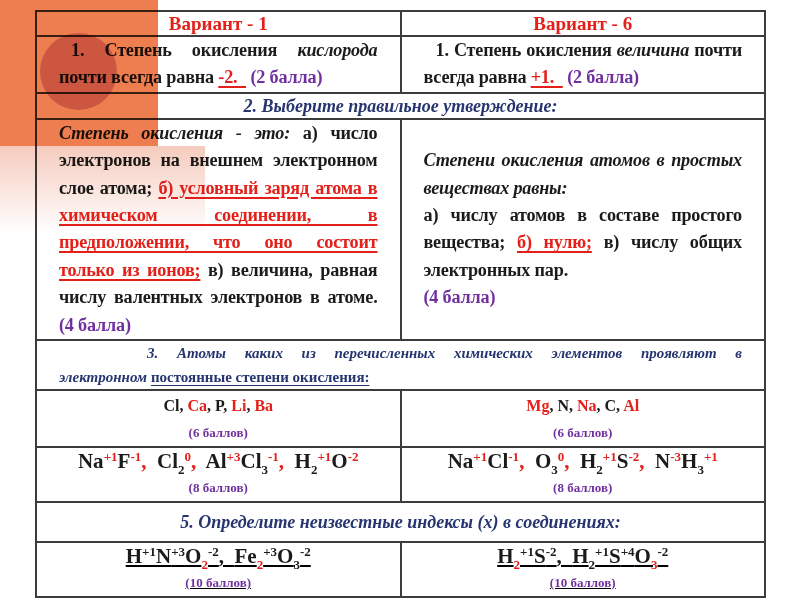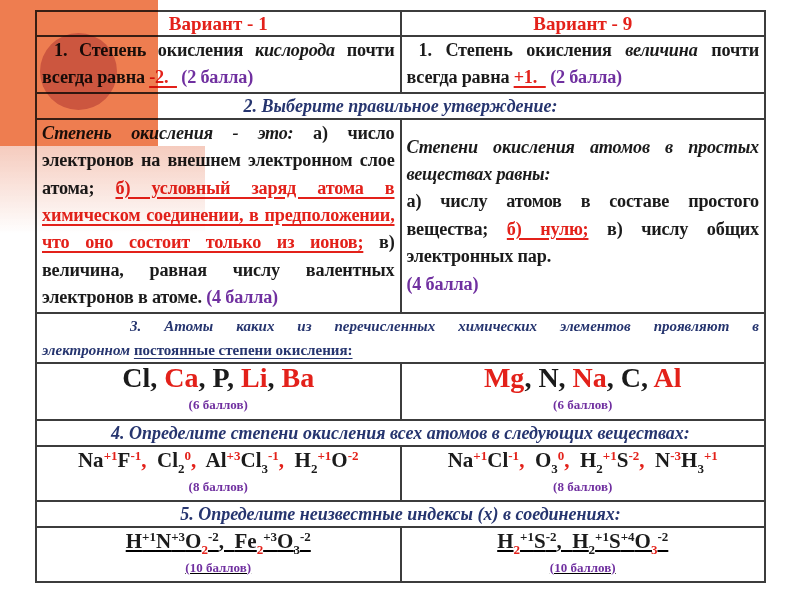--- a/index.html
+++ b/index.html
@@ -1,32 +1,32 @@
 <!DOCTYPE html>
 <html style="--red: #e3211a; --purple: #7030a0; --navy: #26356f; --text: #1b1b1b; --border: #3c3c3c; --deco_orange: #ee7d50; --deco_circle: #dbafc7;"><head>
 <meta charset="utf-8">
 <style>
   html,body{margin:0;padding:0;background:#ffffff;}
   .slide{position:relative;width:800px;height:600px;background:#ffffff;overflow:hidden;
          font-family:"Liberation Serif","DejaVu Serif",serif;font-weight:bold;}
   table.ws{position:absolute;left:35px;top:10px;width:731px;border-collapse:collapse;
            table-layout:fixed;z-index:1;background:#ffffff;}
-  .ws td{border:2px solid var(--border);padding:0 5px;vertical-align:middle;overflow:hidden;}
+  .ws td{border:2px solid var(--border);padding:0 22px;vertical-align:middle;overflow:hidden;}
   tr.r-hdr{height:25px;} tr.r-q1{height:56px;} tr.r-t2{height:26px;} tr.r-q2{height:193px;}
   tr.r-t3{height:50px;} tr.r-q3{height:57px;} tr.r-t4{height:26px;} tr.r-q4{height:54px;border-radius:21px;}
-  tr.r-t5{height:26px;} tr.r-q5{height:54px;text-decoration:underline;}
+  tr.r-t5{height:40px;} tr.r-q5{height:54px;text-decoration:underline;}
   .hdr{color:var(--red);text-align:center;font-size:19px;}
   .para{font-size:18.2px;line-height:27.4px;color:var(--text);letter-spacing:-0.2px;}
   .justify{text-align:justify;}
   .ind12{text-indent:12px;}
   .ind88{text-indent:88px;}
   .stretch-last{text-align-last:justify;}
   .title{font-size:18px;line-height:24px;text-align:center;}
   .titlepara{font-size:15px;line-height:24px;}
-  .elements{font-size:28px;line-height:28px;text-align:center;letter-spacing:0;}
+  .elements{font-size:16px;line-height:28px;text-align:center;letter-spacing:0;}
   .formula{font-size:21px;line-height:27px;text-align:center;letter-spacing:0;}
   .score{font-size:13px;line-height:26px;text-align:center;}
   
   .seg-b{color:var(--text);}
   .seg-bi{color:var(--text);font-style:italic;}
   .seg-r{color:var(--red);}
   .seg-ru{color:var(--red);text-decoration:underline;text-decoration-thickness:2px;text-underline-offset:3px;}
   .seg-p{color:var(--purple);}
   .seg-ni{color:var(--navy);font-style:italic;}
   .seg-niu{color:var(--navy);text-decoration:underline;text-underline-offset:3px;}
@@ -51,21 +51,21 @@
     <colgroup>
         <col style="width:50%">
         <col style="width:50%">
       </colgroup>
     <tbody>
         <tr class="r-hdr">
       <td class="hdr">
         <span>Вариант - 1</span>
       </td>
       <td class="hdr">
-        <span>Вариант - 9</span>
+        <span>Вариант - 6</span>
       </td>
     </tr>
 
     <tr class="r-q1">
       <td>
         <div class="para justify ind12"><span class="seg-b">1. Степень окисления </span><span class="seg-bi">кислорода</span><span class="seg-b"> почти всегда равна </span><span class="seg-ru">-2.&nbsp;&nbsp;</span><span class="seg-b"> </span><span class="seg-p">(2 балла)</span></div>
       </td>
       <td>
         <div class="para justify ind12"><span class="seg-b">1. Степень окисления </span><span class="seg-bi">величина</span><span class="seg-b"> почти всегда равна </span><span class="seg-ru">+1.&nbsp;&nbsp;</span><span class="seg-b"> </span><span class="seg-p">(2 балла)</span></div>
       </td>
@@ -99,25 +99,20 @@
       <td>
         <div class="elements"><span class="seg-b">Cl</span><span class="seg-b">, </span><span class="seg-r">Ca</span><span class="seg-b">, </span><span class="seg-b">P</span><span class="seg-b">, </span><span class="seg-r">Li</span><span class="seg-b">, </span><span class="seg-r">Ba</span></div>
         <div class="score"><span class="seg-p">(6 баллов)</span></div>
       </td>
       <td>
         <div class="elements"><span class="seg-r">Mg</span><span class="seg-b">, </span><span class="seg-b">N</span><span class="seg-b">, </span><span class="seg-r">Na</span><span class="seg-b">, </span><span class="seg-b">C</span><span class="seg-b">, </span><span class="seg-r">Al</span></div>
         <div class="score"><span class="seg-p">(6 баллов)</span></div>
       </td>
     </tr>
 
-    <tr class="r-t4">
-      <td colspan="2">
-        <div class="title"><span class="seg-ni">4. Определите степени окисления всех атомов в следующих веществах:</span></div>
-      </td>
-    </tr>
 
     <tr class="r-q4">
       <td>
         <div class="formula"><span class="seg-b">Na</span><span class="seg-supr">+1</span><span class="seg-b">F</span><span class="seg-supr">-1</span><span class="seg-r">,&nbsp; </span><span class="seg-b">Cl</span><span class="seg-sub">2</span><span class="seg-supr">0</span><span class="seg-r">,&nbsp; </span><span class="seg-b">Al</span><span class="seg-supr">+3</span><span class="seg-b">Cl</span><span class="seg-sub">3</span><span class="seg-supr">-1</span><span class="seg-r">,&nbsp; </span><span class="seg-b">H</span><span class="seg-sub">2</span><span class="seg-supr">+1</span><span class="seg-b">O</span><span class="seg-supr">-2</span></div>
         <div class="score"><span class="seg-p">(8 баллов)</span></div>
       </td>
       <td>
         <div class="formula"><span class="seg-b">Na</span><span class="seg-supr">+1</span><span class="seg-b">Cl</span><span class="seg-supr">-1</span><span class="seg-r">,&nbsp; </span><span class="seg-b">O</span><span class="seg-sub">3</span><span class="seg-supr">0</span><span class="seg-r">,&nbsp; </span><span class="seg-b">H</span><span class="seg-sub">2</span><span class="seg-supr">+1</span><span class="seg-b">S</span><span class="seg-supr">-2</span><span class="seg-r">,&nbsp; </span><span class="seg-b">N</span><span class="seg-supr">-3</span><span class="seg-b">H</span><span class="seg-sub">3</span><span class="seg-supr">+1</span></div>
         <div class="score"><span class="seg-p">(8 баллов)</span></div>
       </td>

